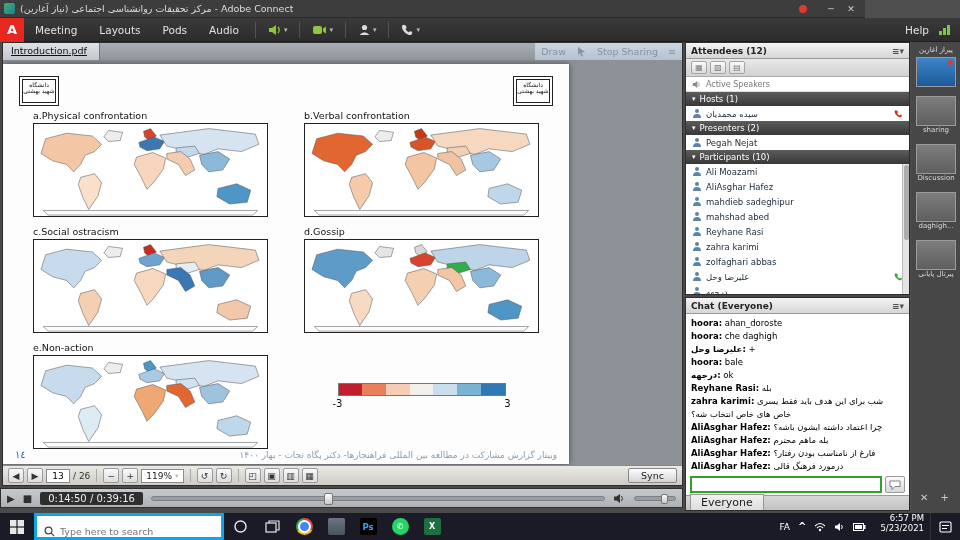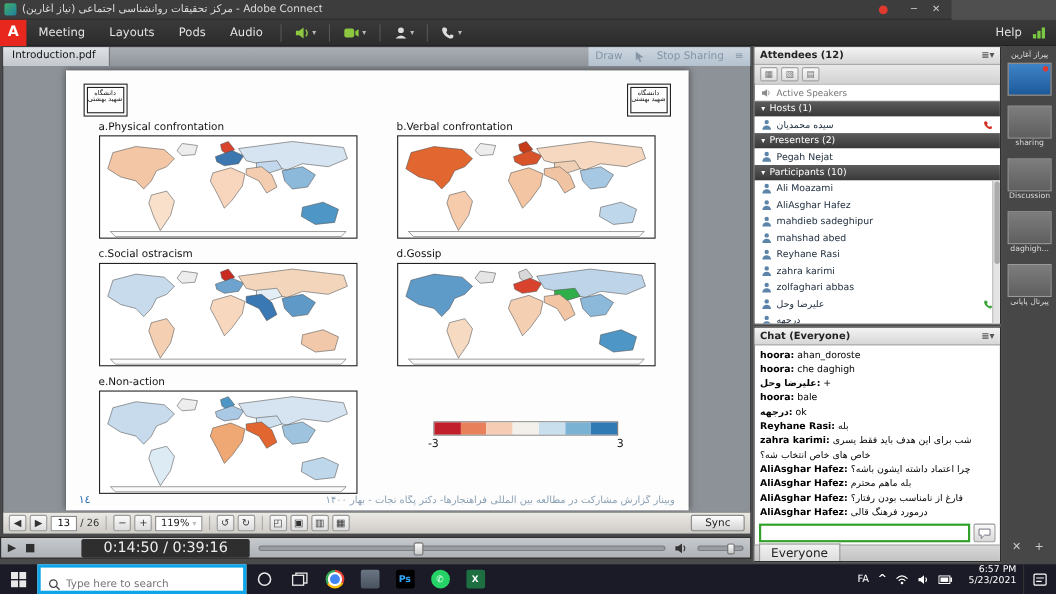--- a/index.html
+++ b/index.html
@@ -25,25 +25,25 @@
   .help { color:#e3e3e3; font-size:10.5px; padding:0 10px;}
   .connbars { display:flex; align-items:flex-end; gap:1px; margin-right:10px;}
   .connbars span { width:3px; background:#7ac943; display:block;}
 
   
   .workspace { position:absolute; top:42px; left:0; width:960px; height:471px; background:#4a4a4a;}
 
   
   .share-pod { position:absolute; left:2px; top:0; width:681px; height:444px; background:#8d9298; border:1px solid #2e2e2e;}
   .pod-tabbar { height:17px; background:linear-gradient(#a9aeb4,#8f959b); display:flex; align-items:stretch;}
-  .share-tab { background:linear-gradient(#dfe2e5,#c3c8cd); color:#111; font-size:9.5px; padding:2px 12px 0 8px; border-right:1px solid #777;}
+  .share-tab { background:linear-gradient(#dfe2e5,#c3c8cd); color:#111; font-size:9.5px; padding:2px 12px 0 8px; border-right:1px solid #777;text-decoration:underline;}
   .pod-tabbar .spacer { flex:1;}
   .share-controls { background:linear-gradient(#ccd6e0,#b4c2cf); display:flex; align-items:center; padding:0 6px; gap:10px;}
   .sc-btn { color:#8494a4; font-size:9.5px;}
-  .share-content { position:absolute; top:17px; bottom:20px; left:0; right:0; overflow:hidden; display:flex; justify-content:center;}
+  .share-content { position:absolute; top:17px; bottom:20px; left:0; right:0; overflow:hidden; display:flex; justify-content:flex-start;}
   .pdf-page { position:relative; width:566px; height:400px; margin-top:4px; background:#fdfdfd; box-shadow:0 0 6px rgba(0,0,0,.5);}
   .logo-box { position:absolute; top:12px; width:40px; height:30px; border:1px solid #222; padding:2px;}
   .logo-box.l { left:16px;} .logo-box.r { right:16px;}
   .logo-inner { width:100%; height:100%; border:1px solid #222; font-size:6px; line-height:6px; overflow:hidden; text-align:center; color:#111; padding-top:2px;}
   .maps-grid { position:absolute; top:46px; left:0; right:0; display:grid; grid-template-columns:1fr 1fr; column-gap:36px; row-gap:9px; padding:0 30px;}
   .map-label { font-size:9.5px; color:#111; margin-bottom:2px;}
   svg.worldmap { width:100%; height:94px; background:#fff; border:1px solid #222; display:block;}
   .colorbar-cell { display:flex; flex-direction:column; align-items:center; justify-content:center;}
   .cbar { display:flex; width:168px; height:13px; border:1px solid #777;}
   .cbar span { flex:1;}
@@ -55,21 +55,21 @@
   .tbtn { font-size:9px; color:#333; width:16px; height:15px; display:flex; align-items:center; justify-content:center; background:linear-gradient(#fafafa,#ddd); border:1px solid #9a9a9a; border-radius:2px;}
   .tsep { width:1px; height:13px; background:#aaa; margin:0 3px;}
   .page-input { width:24px; height:14px; font-size:9px; text-align:center; border:1px solid #8a8a8a; background:#fff;}
   .page-total { font-size:9px; color:#333;}
   .zoom-box { display:flex; align-items:center; gap:3px; background:#fff; border:1px solid #8a8a8a; height:14px; padding:0 4px; font-size:9px; color:#222;}
   .sync-btn { margin-left:auto; font-size:9.5px; color:#222; padding:1px 12px; background:linear-gradient(#fdfdfd,#d4d4d4); border:1px solid #888; border-radius:2px;}
 
   
   .playback { position:absolute; left:0; top:446px; width:683px; height:20px; background:linear-gradient(#c6c9cc,#aeb2b6); border:1px solid #2e2e2e; display:flex; align-items:center; padding:0 6px; gap:8px;}
   .pb-btn { font-size:10px; color:#2f2f2f;}
-  .time-box { background:#2e2e2e; color:#eee; font-size:13px; padding:1px 20px; border-radius:2px;margin-left:34px;}
+  .time-box { background:#2e2e2e; color:#eee; font-size:10px; padding:1px 8px; border-radius:2px;}
   .seek { position:relative; flex:1; height:5px; background:#9a9ea2; border:1px solid #7c8084; border-radius:3px;}
   .seek .handle { position:absolute; top:-4px; width:9px; height:12px; background:linear-gradient(#fdfdfd,#c9c9c9); border:1px solid #777; border-radius:2px;}
   .vol { position:relative; width:42px; height:5px; background:#9a9ea2; border:1px solid #7c8084; border-radius:3px;}
   .vol .handle { position:absolute; top:-3px; width:7px; height:10px; background:linear-gradient(#fdfdfd,#c9c9c9); border:1px solid #777; border-radius:2px;}
 
   
   .attendees { position:absolute; left:685px; top:0; width:225px; height:253px; background:#fff; border:1px solid #2e2e2e; display:flex; flex-direction:column;}
   .pod-header { height:16px; background:linear-gradient(#f4f4f4,#d6d6d6); border-bottom:1px solid #999; display:flex; align-items:center; padding:0 5px; font-size:9px; font-weight:bold; color:#222;}
   .pod-header .spacer { flex:1;}
   .pod-menu { color:#555; font-size:9px;}

